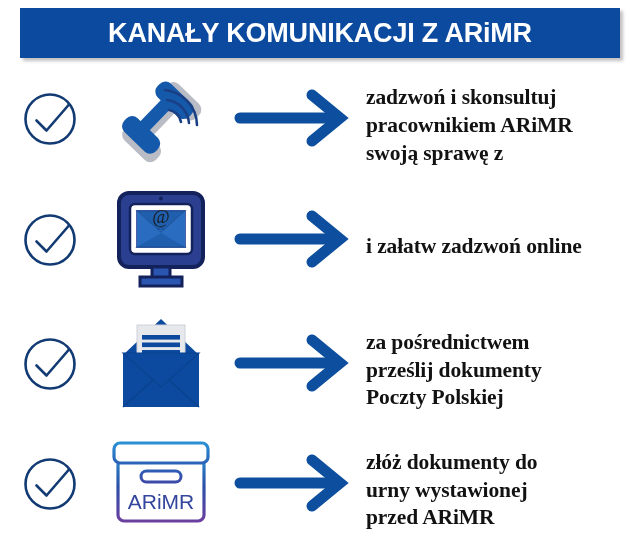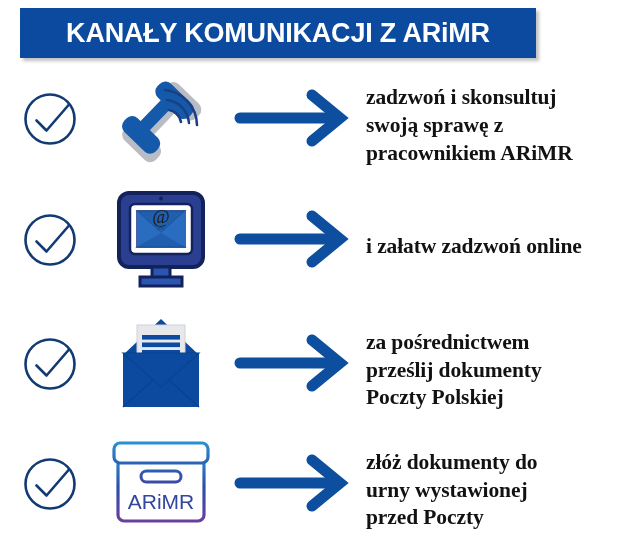--- a/index.html
+++ b/index.html
@@ -13,21 +13,21 @@
     font-family: "Liberation Serif", serif;
     overflow: hidden;
     position: relative;
   }
 
   
   #banner-wrap {
     position: absolute;
     left: 20px;
     top: 8px;
-    width: 516px;
+    width: 600px;
     height: 50px;
   }
   #banner {
     position: absolute;
     inset: 0;
     background: #0b4a9e;
     box-shadow: 3px 3px 3px rgba(120,120,120,0.45);
     display: flex;
     align-items: center;
     justify-content: center;
@@ -145,22 +145,22 @@
       <svg width="112" height="56" viewBox="0 0 112 56">
         <line x1="4" y1="28" x2="92" y2="28" stroke="#0d4f9e" stroke-width="11" stroke-linecap="round"></line>
         <polyline points="76,5 104,28 76,51" fill="none" stroke="#0d4f9e" stroke-width="11" stroke-linecap="round" stroke-linejoin="miter"></polyline>
       </svg>
     </span>
   </div>
 
   <div class="cell-text">
     <div class="desc">
       <span class="line">zadzwoń i skonsultuj</span>
+      <span class="line">pracownikiem ARiMR</span>
       <span class="line">swoją sprawę z</span>
-      <span class="line">pracownikiem ARiMR</span>
     </div>
   </div>
 </div>
 
 <div class="row" id="row-1">
 
   <div class="cell-check">
     <span>
       <svg width="58" height="58" viewBox="0 0 58 58">
         <circle cx="29" cy="30" r="24.5" fill="none" stroke="#123a73" stroke-width="2.6"></circle>
@@ -309,16 +309,16 @@
         <line x1="4" y1="28" x2="92" y2="28" stroke="#0d4f9e" stroke-width="11" stroke-linecap="round"></line>
         <polyline points="76,5 104,28 76,51" fill="none" stroke="#0d4f9e" stroke-width="11" stroke-linecap="round" stroke-linejoin="miter"></polyline>
       </svg>
     </span>
   </div>
 
   <div class="cell-text">
     <div class="desc">
       <span class="line">złóż dokumenty do</span>
       <span class="line">urny wystawionej</span>
-      <span class="line">przed Poczty</span>
+      <span class="line">przed ARiMR</span>
     </div>
   </div>
 </div>
 
 </body></html>

